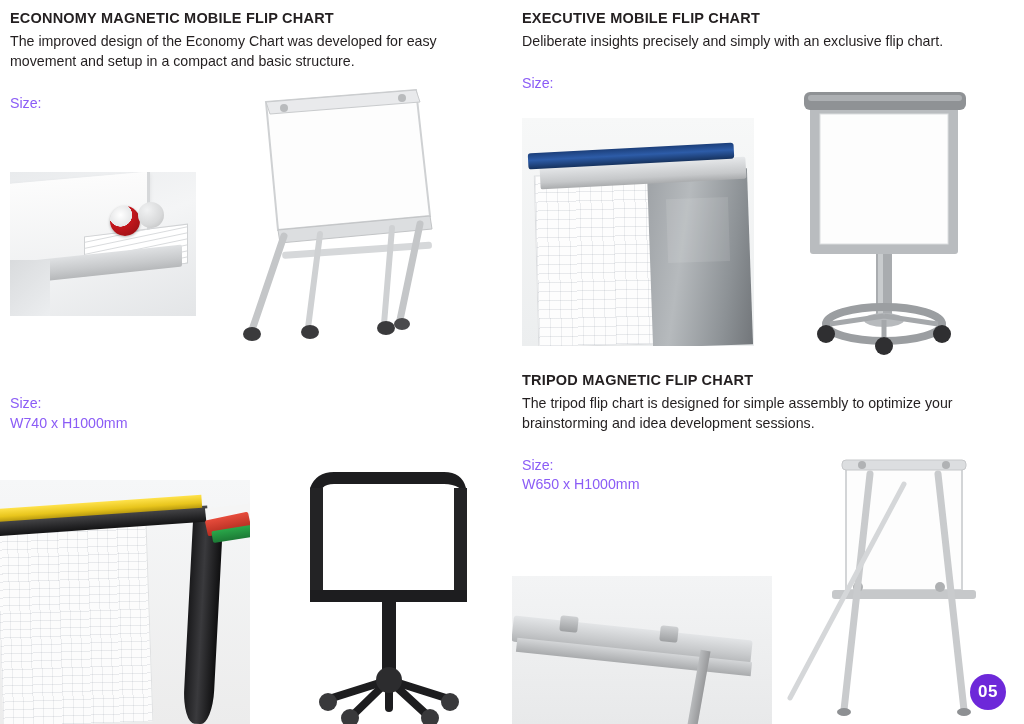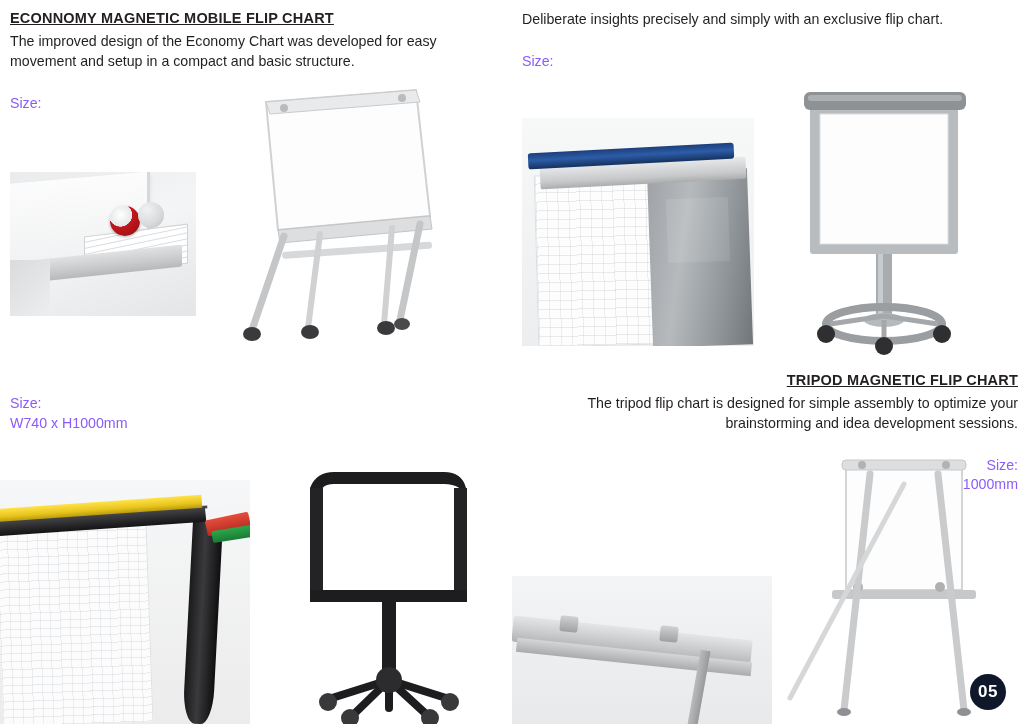--- a/index.html
+++ b/index.html
@@ -22,36 +22,35 @@
 
   
   .quad {
     position: absolute;
     width: 512px;
     height: 362px;
   }
   .q-tl { left: 0;   top: 0; }
   .q-tr { left: 512px; top: 0; }
   .q-bl { left: 0;   top: 362px; }
-  .q-br { left: 512px; top: 362px; text-align: right; }
+  .q-br { left: 512px; top: 362px; }
 
   .textcol {
     position: absolute;
     left: 10px;
     top: 10px;
     width: 496px;
   }
   .prod-title {
     font-size: 14.5px;
     font-weight: bold;
     letter-spacing: 0.2px;
     color: #231f20;
     margin: 0 0 5px 0;
     line-height: 1.2;
-    text-decoration: underline;
   }
   .prod-desc {
     font-size: 14.2px;
     line-height: 1.38;
     color: #231f20;
     margin: 0;
     font-weight: 400;
   }
   .size-block {
     margin-top: 22px;
@@ -249,21 +248,21 @@
 
   
   .ph-tri-easel { left: 262px; top: 92px; width: 250px; height: 270px; }
 
   
   .page-badge {
     position: absolute;
     right: 18px; bottom: 14px;
     width: 36px; height: 36px;
     border-radius: 50%;
-    background: #0f172a;
+    background: #6d28d9;
     color: #ffffff;
     font-size: 17px;
     font-weight: bold;
     display: flex;
     align-items: center;
     justify-content: center;
     letter-spacing: 0.5px;
   }
 </style>
 </head>
@@ -308,20 +307,21 @@
         <ellipse cx="28" cy="250" rx="9" ry="7" fill="#3a3a3c"></ellipse>
         <ellipse cx="86" cy="248" rx="9" ry="7" fill="#3a3a3c"></ellipse>
         <ellipse cx="162" cy="244" rx="9" ry="7" fill="#3a3a3c"></ellipse>
         <ellipse cx="178" cy="240" rx="8" ry="6" fill="#4a4a4c"></ellipse>
       </svg>
     </div>
   </section>
 
   <section class="quad q-tr">
     <div class="textcol">
+      <h2 class="prod-title">EXECUTIVE MOBILE FLIP CHART</h2>
       <p class="prod-desc">Deliberate insights precisely and simply with an exclusive flip chart.</p>
       <div class="size-block">
         <div>Size:</div>
       </div>
     </div>
 
     <div class="photo ph-exec-paper">
       <div class="exec-sheet"></div>
       <div class="exec-gray"></div>
       <div class="exec-rail2"></div>

